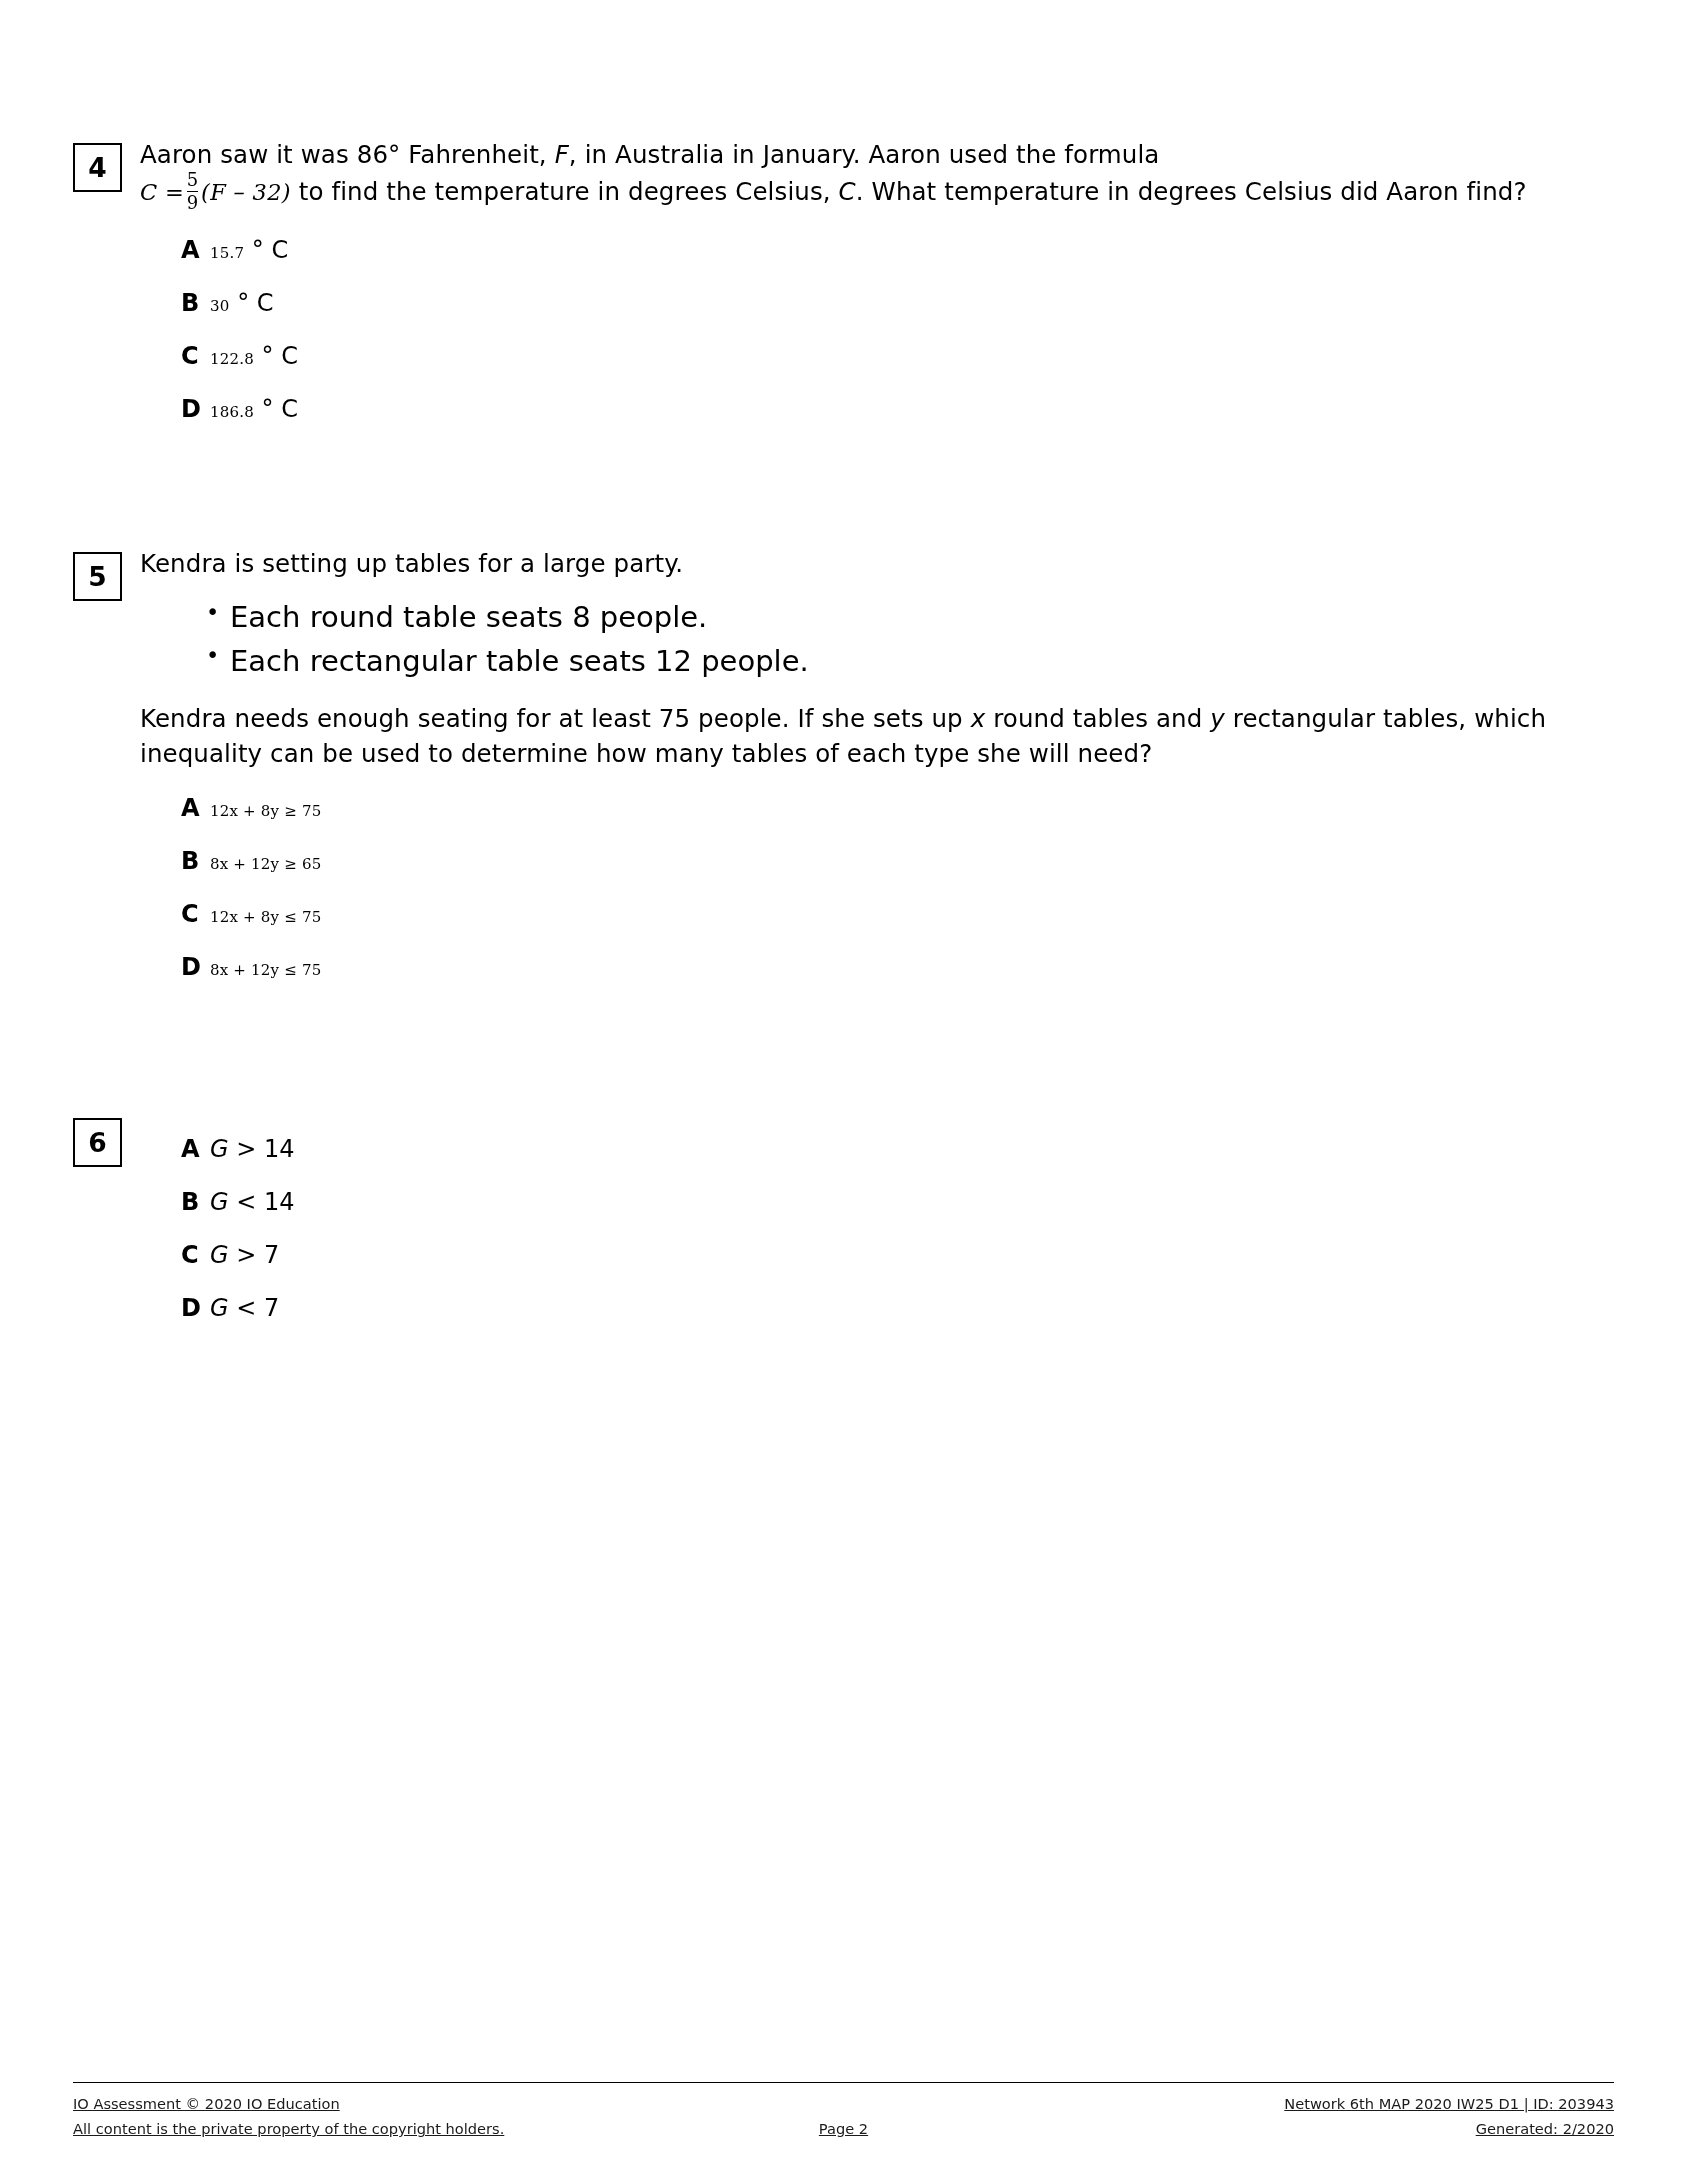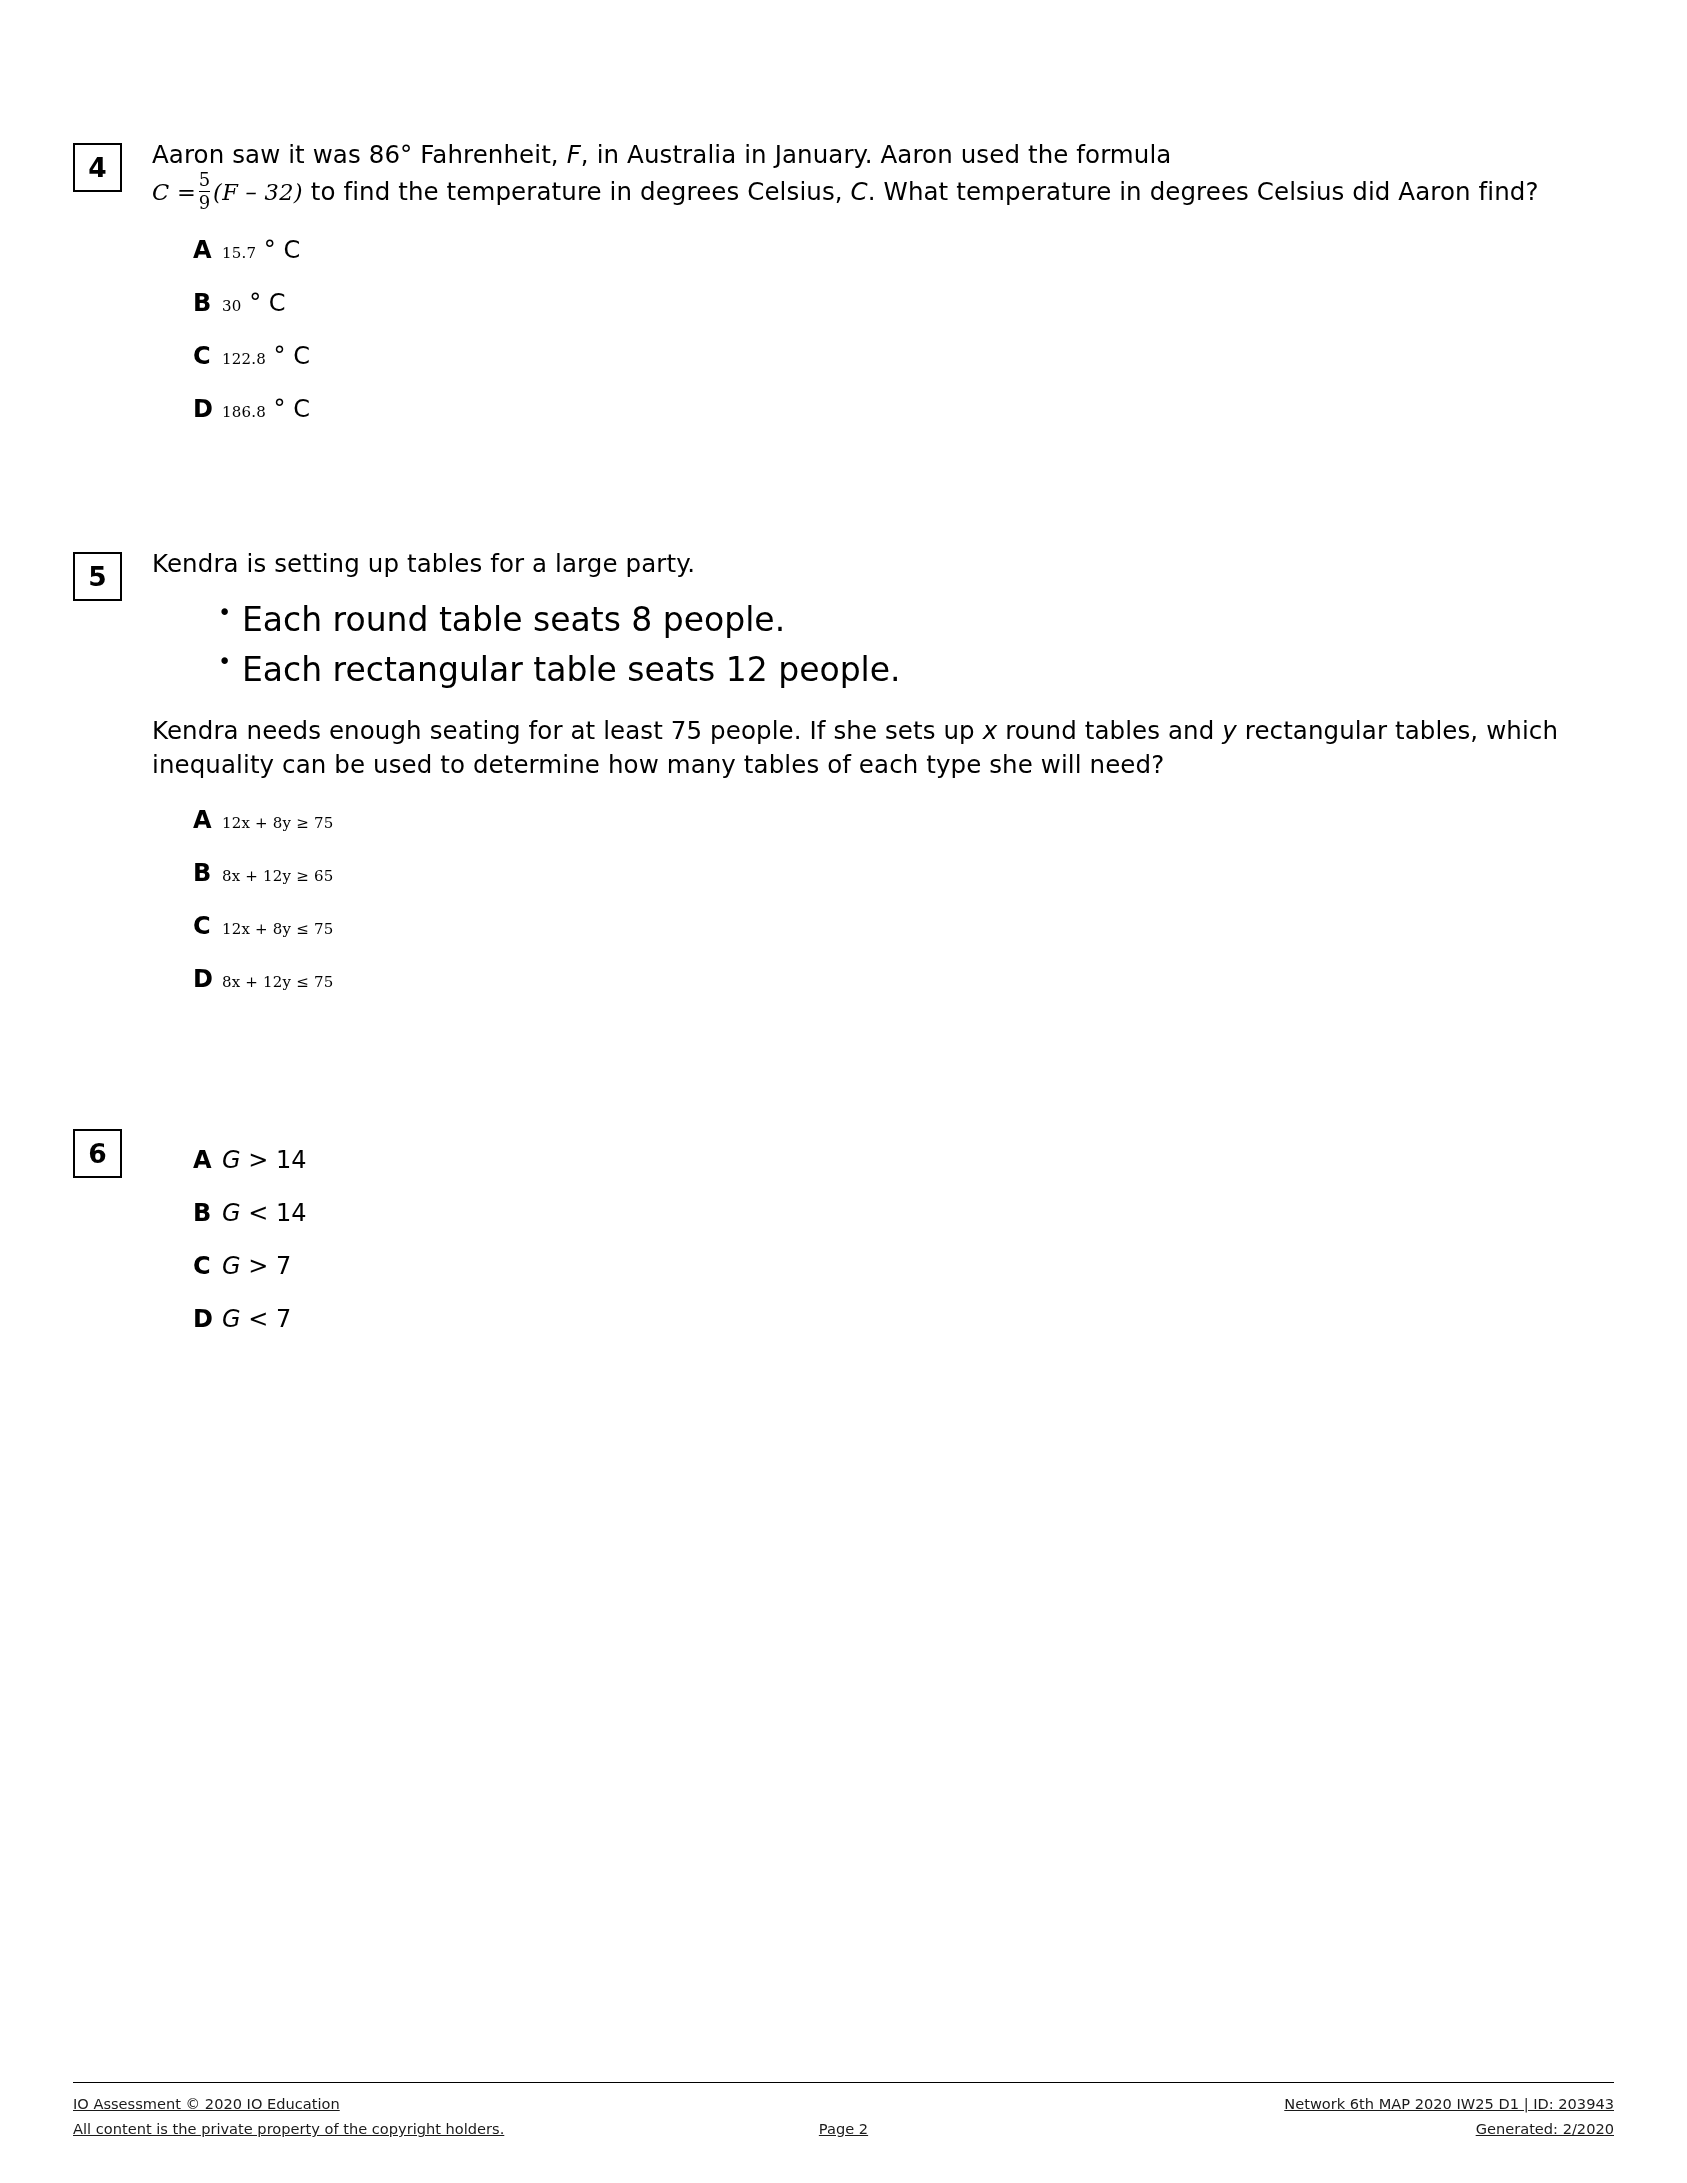--- a/index.html
+++ b/index.html
@@ -37,21 +37,21 @@
     display: flex;
     align-items: center;
     justify-content: center;
     font-size: 26.5px;
     font-weight: bold;
     font-family: "DejaVu Sans", sans-serif;
     flex: 0 0 auto;
     margin-top: 5.3px;
   }
   .qbody {
-    margin-left: 30px;
+    margin-left: 18px;
     flex: 1 1 auto;
   }
   .qtext {
     font-size: 24.5px;
     line-height: 1.42;
     letter-spacing: 0.1px;
   }
   .qtext em {
     font-style: italic;
   }
@@ -113,21 +113,21 @@
   }
   .formula-inline em { font-style: italic; }
 
   
   .bullets {
     margin: 16px 0 0 0;
     padding-left: 66px;
     list-style: none;
   }
   .bullets li {
-    font-size: 33px;
+    font-size: 29px;
     line-height: 1.42;
     position: relative;
     padding-left: 24px;
     margin-bottom: 2.6px;
   }
   .bullets li:before {
     content: "\2022";
     position: absolute;
     left: 0;
     top: -0.7px;

